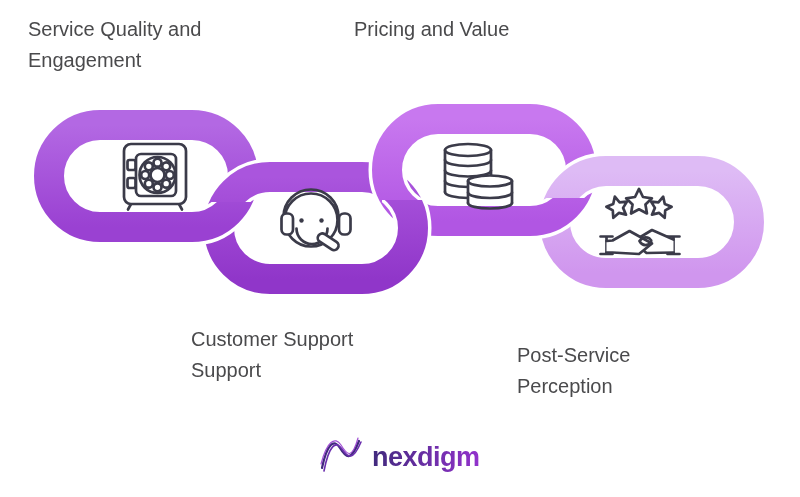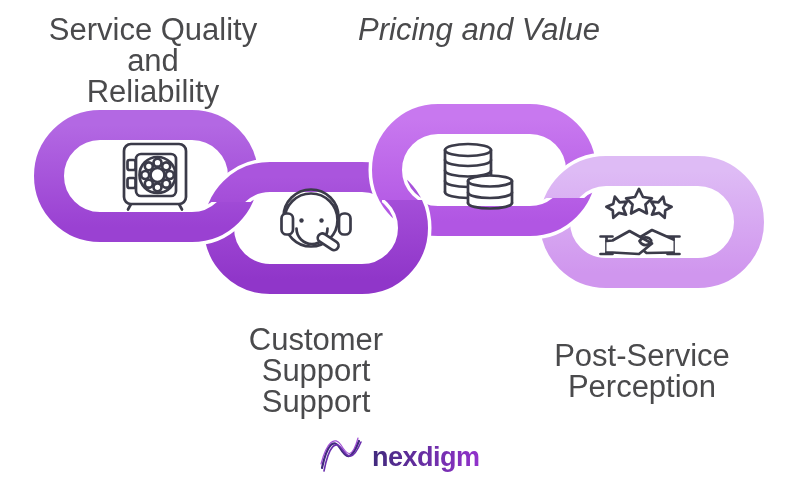--- a/index.html
+++ b/index.html
@@ -17,25 +17,25 @@
   #g4 stop:nth-child(1){stop-color:var(--link4-0,#debbf5);}
   #g4 stop:nth-child(2){stop-color:var(--link4-1,#d096ee);}
   #lg stop:nth-child(1){stop-color:var(--logo-0,#412a7d);}
   #lg stop:nth-child(2){stop-color:var(--logo-1,#9232cc);}
   .ic{fill:none;stroke:var(--icon-stroke,#3b3b49);stroke-width:2.7;
       stroke-linecap:round;stroke-linejoin:round;}
   .icw{fill:#ffffff;stroke:var(--icon-stroke,#3b3b49);stroke-width:2.7;
       stroke-linecap:round;stroke-linejoin:round;}
   .icd{fill:var(--icon-stroke,#3b3b49);stroke:none;}
   .star{vector-effect:non-scaling-stroke;}
-  .lbl{position:absolute;width:250px;text-align:center;font-size:31px;line-height:31px;
+  .lbl{position:absolute;width:250px;text-align:left;font-size:20px;line-height:31px;
        color:var(--label-color,#4a4a4c);}
   .lbl span{display:block;}
   #label-1{left:28px;top:14px;}
-  #label-3{left:354px;top:14px;font-style:italic;}
+  #label-3{left:354px;top:14px;}
   #label-2{left:191px;top:324px;}
   #label-4{left:517px;top:340px;}
   #logo{position:absolute;left:314px;top:432px;}
   #logo text{font-family:"Liberation Sans",sans-serif;font-size:27px;font-weight:bold;
        letter-spacing:-0.5px;}
 </style>
 </head>
 <body>
 
 <div id="canvas">
@@ -155,21 +155,21 @@
       <path class="ic" d="M600.5 236.5 h12 M600.5 254 h12 M606.5 236.5 V254"></path>
       <path class="ic" d="M667.5 236.5 h12 M667.5 254 h12 M673.5 236.5 V254"></path>
       <path class="icw" d="M673.5 239.5 L652 230 L633 241.5 L646.5 253 L673.5 252.5"></path>
       <path class="icw" d="M606.5 241 L612.5 240.5 L629.5 231 L652 243.5 L639 254 L612.5 252.5 L606.5 252.5"></path>
       <path class="ic" d="M639.5 241 Q644 235.5 649.5 238.5 Q653.5 241.5 648 244.5 Q642.5 246.5 639.5 241"></path>
     </g>
   </svg>
 
   <div class="lbl" id="label-1">
     <span>Service Quality and</span>
-    <span>Reliability</span>
+    <span>Engagement</span>
   </div>
   <div class="lbl" id="label-3">
     <span>Pricing and Value</span>
   </div>
   <div class="lbl" id="label-2">
     <span>Customer Support</span>
     <span>Support</span>
   </div>
   <div class="lbl" id="label-4">
     <span>Post-Service</span>

